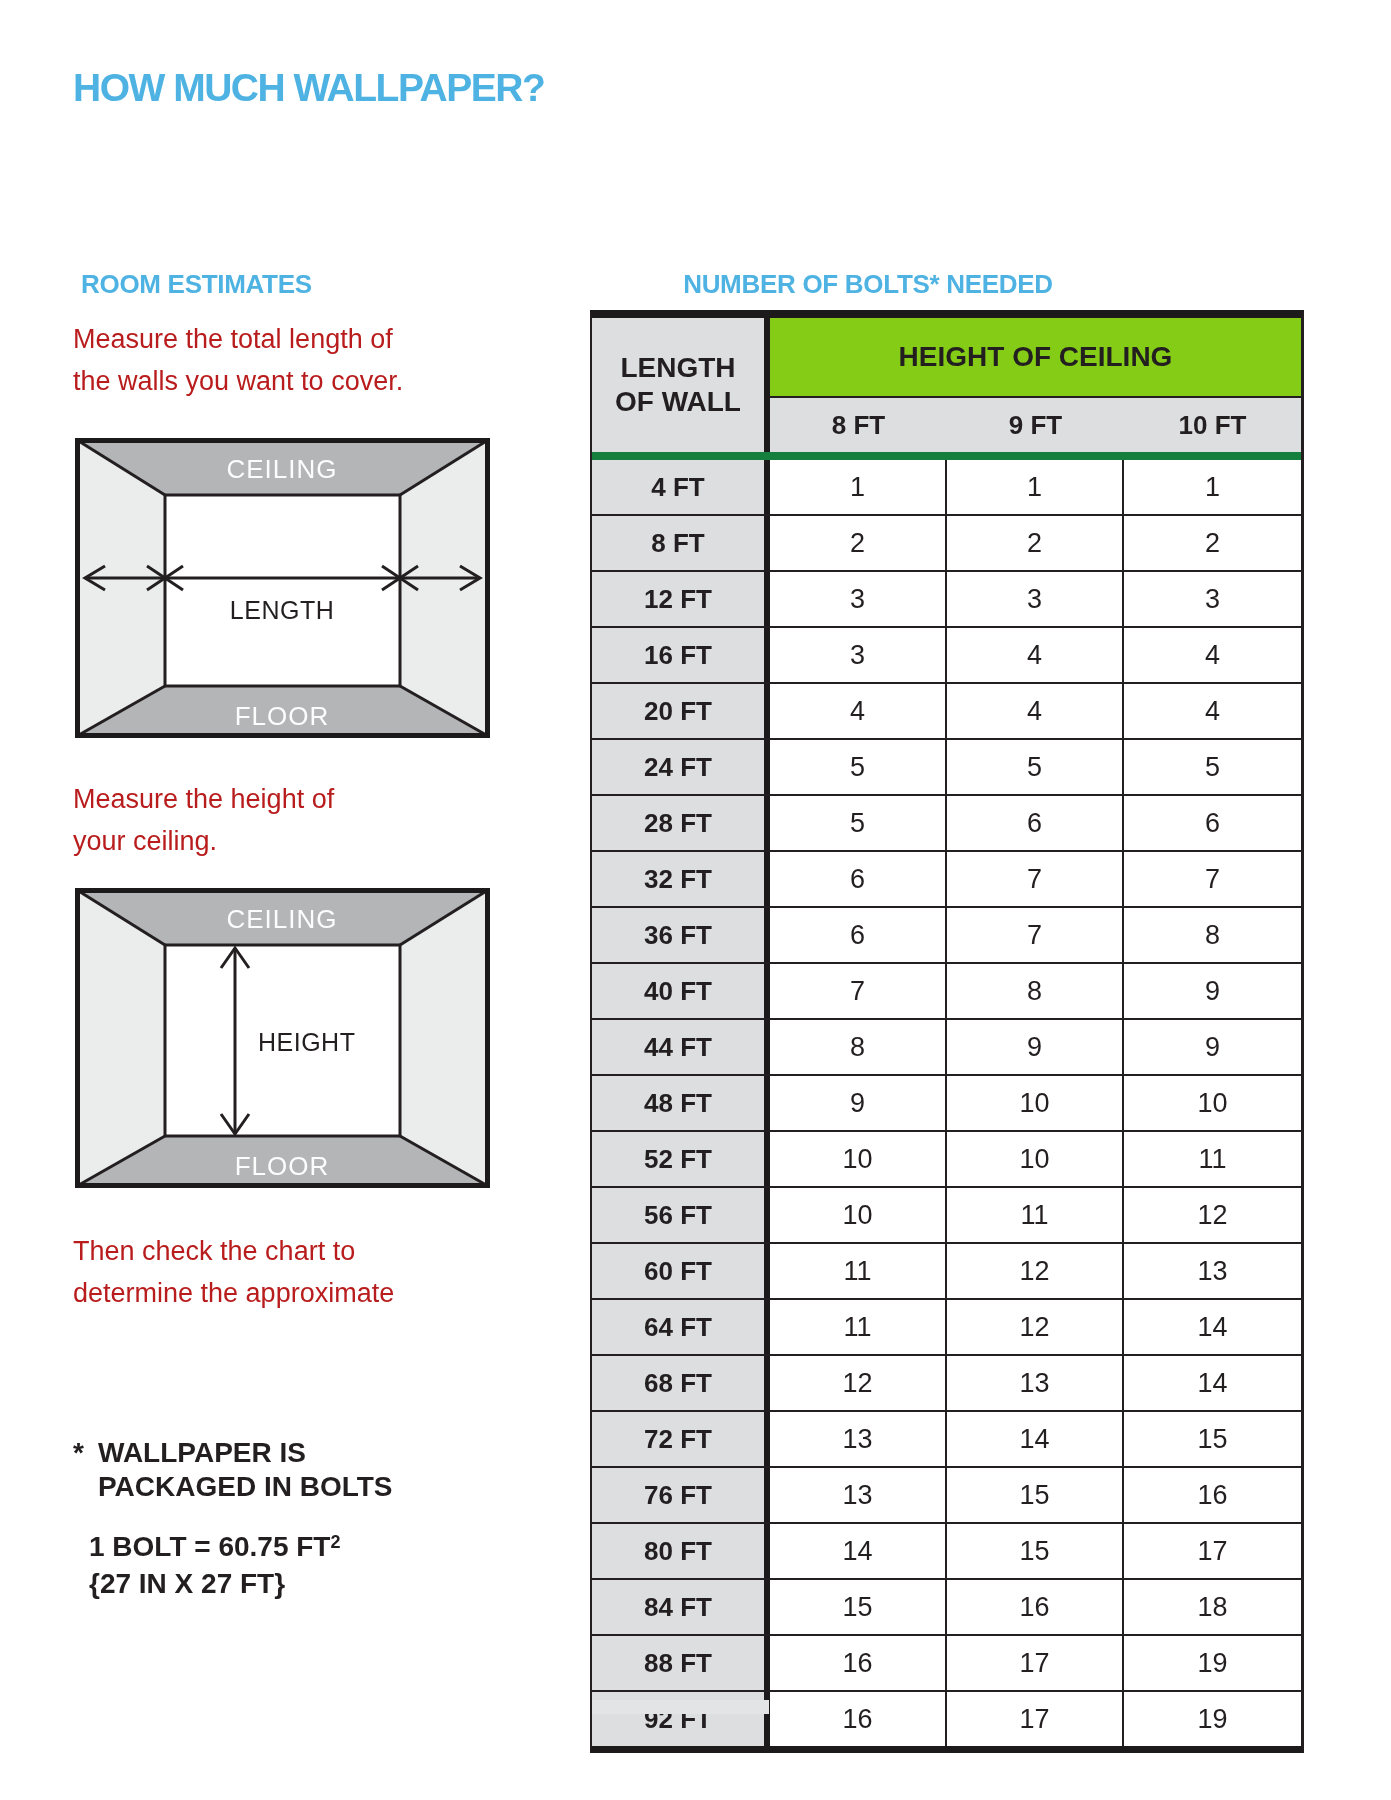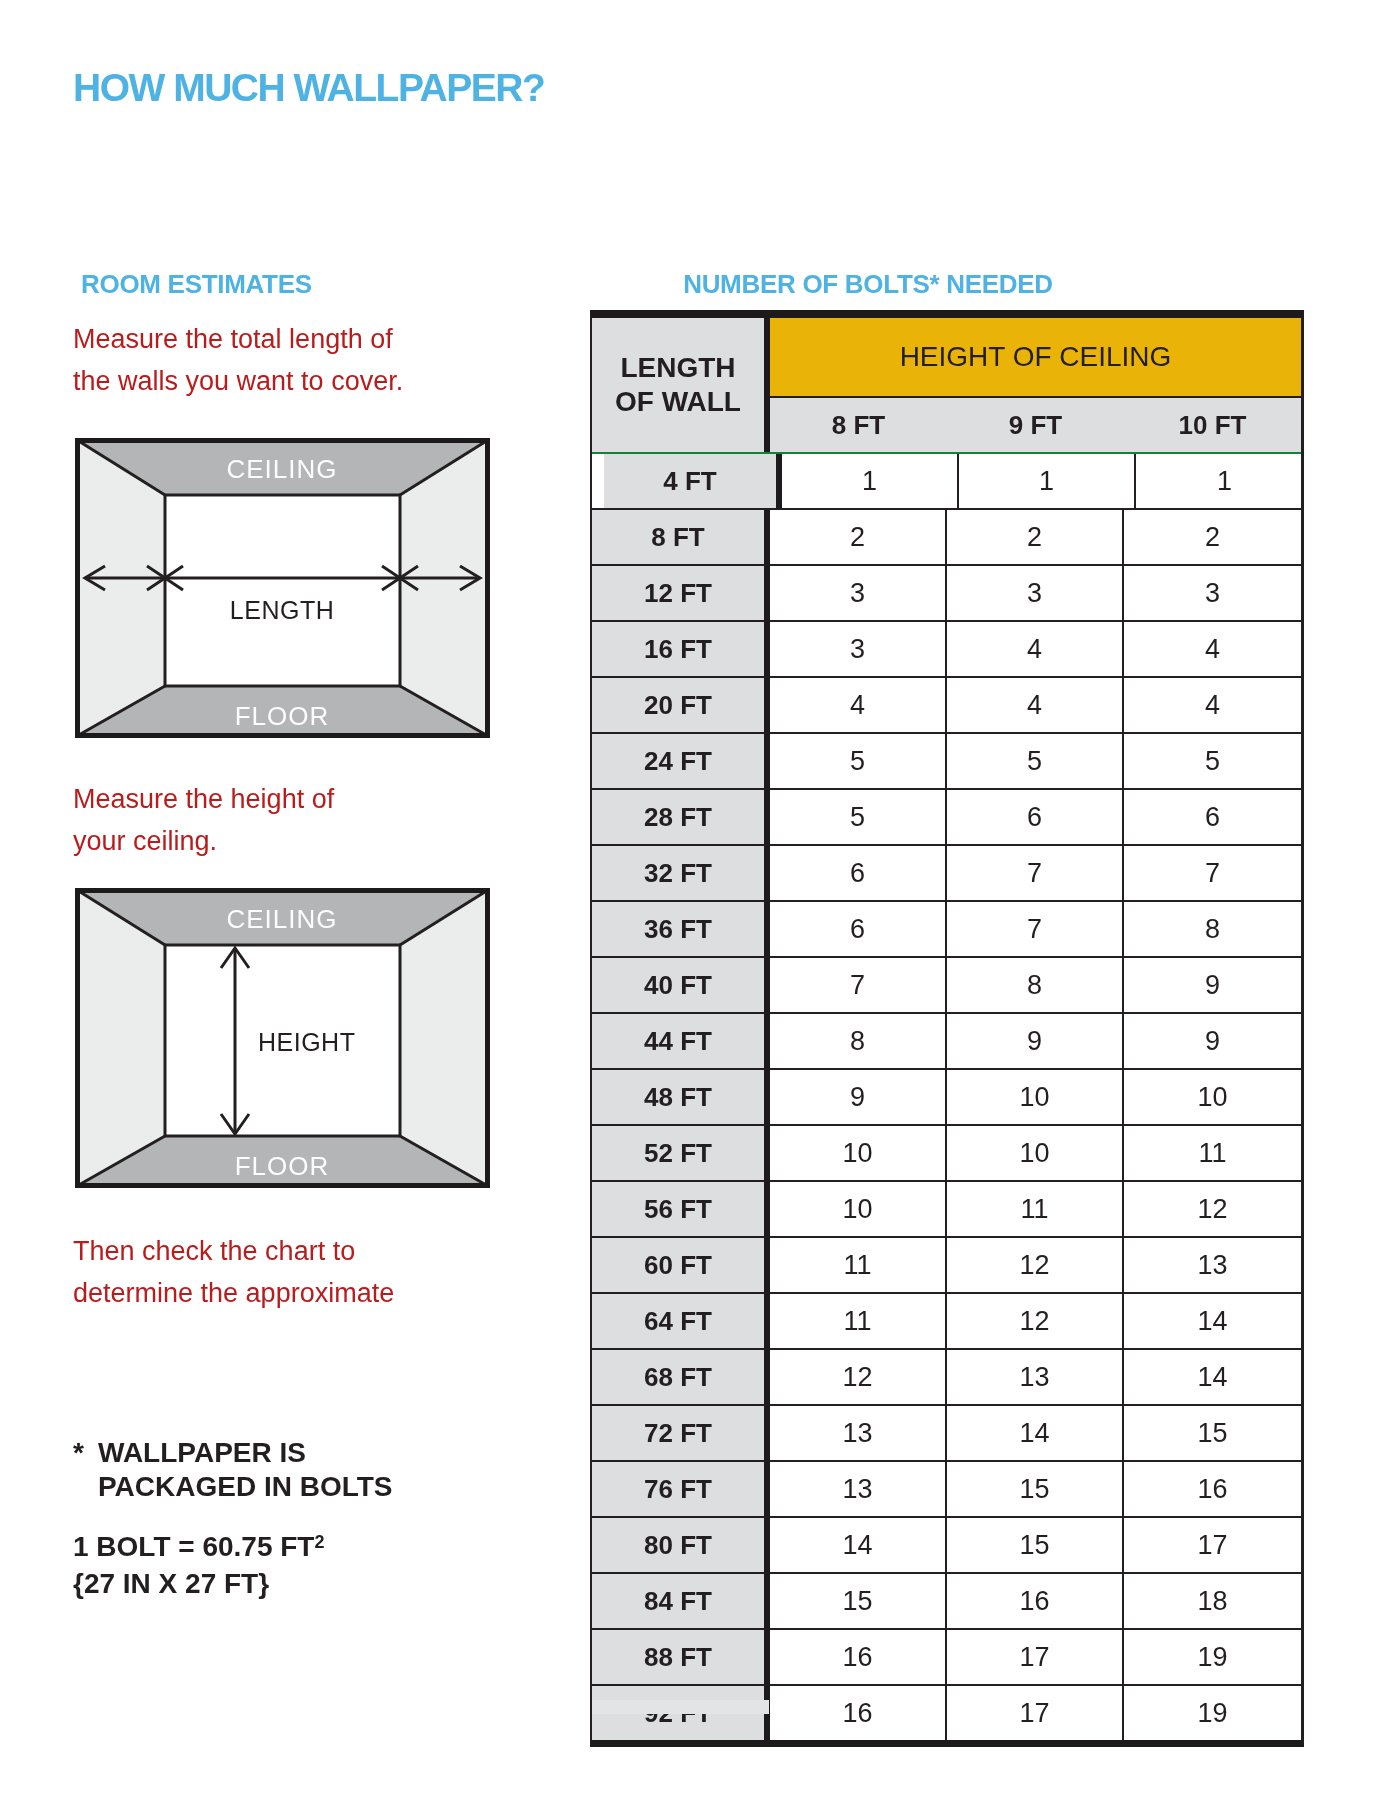--- a/index.html
+++ b/index.html
@@ -21,42 +21,42 @@
 
   .diagram{position:absolute;left:75px;width:415px;height:300px;border-radius:10px;}
   .diagram-1{top:438px;}
   .diagram-2{top:888px;}
 
   .footnote{position:absolute;left:73px;top:1436px;font-size:28px;line-height:34px;
             font-weight:bold;}
   .fn-star{display:inline-block;width:25px;}
   .fn-indent{padding-left:25px;}
 
-  .bolt-eq{position:absolute;left:73px;top:1524px;font-size:28px;line-height:37px;
+  .bolt-eq{position:absolute;left:89px;top:1524px;font-size:28px;line-height:37px;
            font-weight:bold;}
   .bolt-eq sup{font-size:18px;vertical-align:8px;}
 
   
   .nb-table{position:absolute;left:590px;top:310px;width:714px;box-sizing:border-box;
             border-top:8px solid #1D1A1B;border-bottom:7px solid #1D1A1B;
             border-left:2px solid #231F20;border-right:3px solid #231F20;
             background:#fff;}
   .t-header{display:grid;grid-template-columns:178px 177px 177px 177px;
             grid-template-rows:80px 54px;}
   .cell{box-sizing:border-box;display:flex;align-items:center;justify-content:center;}
   .h-corner{grid-column:1;grid-row:1/3;background:#DDDEDF;border-right:6px solid #1D1A1B;
             flex-direction:column;font-weight:bold;font-size:28px;line-height:34px;
             text-align:center;}
-  .h-group{grid-column:2/5;grid-row:1;background:#eab308;border-bottom:2px solid #231F20;
-           font-weight:normal;font-size:28px;}
+  .h-group{grid-column:2/5;grid-row:1;background:#84cc16;border-bottom:2px solid #231F20;
+           font-weight:bold;font-size:28px;}
   .h-sub{grid-row:2;background:#DDDEDF;font-weight:bold;font-size:26px;}
 
   .t-row{display:grid;grid-template-columns:178px 177px 177px 177px;height:54px;
          border-top:2px solid #231F20;}
-  .t-row.first{border-top:2px solid #15803d;padding-left:12px;}
+  .t-row.first{border-top:8px solid #15803d;}
   .t-label{background:#DDDEDF;border-right:6px solid #1D1A1B;font-weight:bold;
            font-size:26px;}
   .t-val{font-size:27px;border-right:2px solid #231F20;}
   .t-val:last-child{border-right:none;}
 
   .table-tab{position:absolute;left:592px;top:1700px;width:177px;height:14px;
              background:#E3E4E5;}
 
   svg text{font-family:"Liberation Sans","DejaVu Sans",sans-serif;}
 </style>

